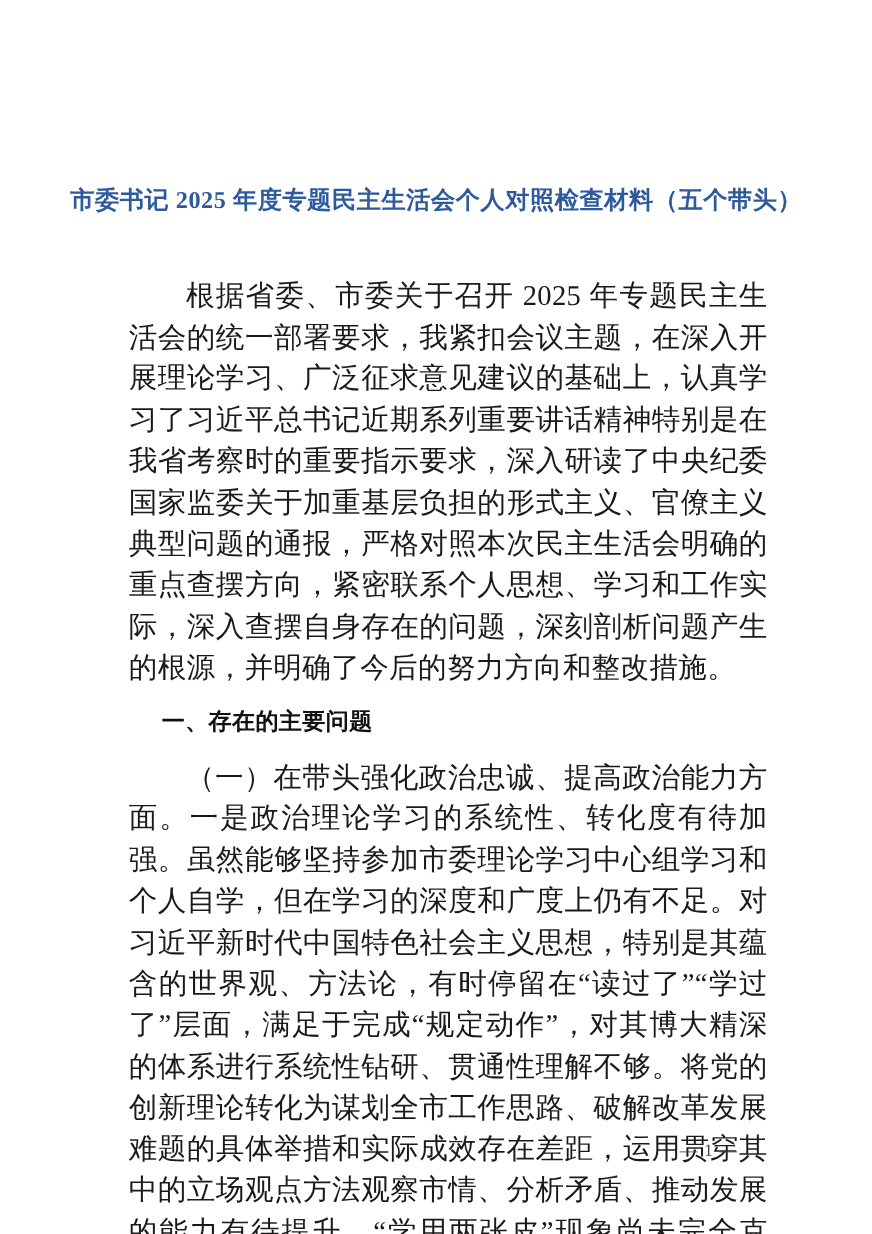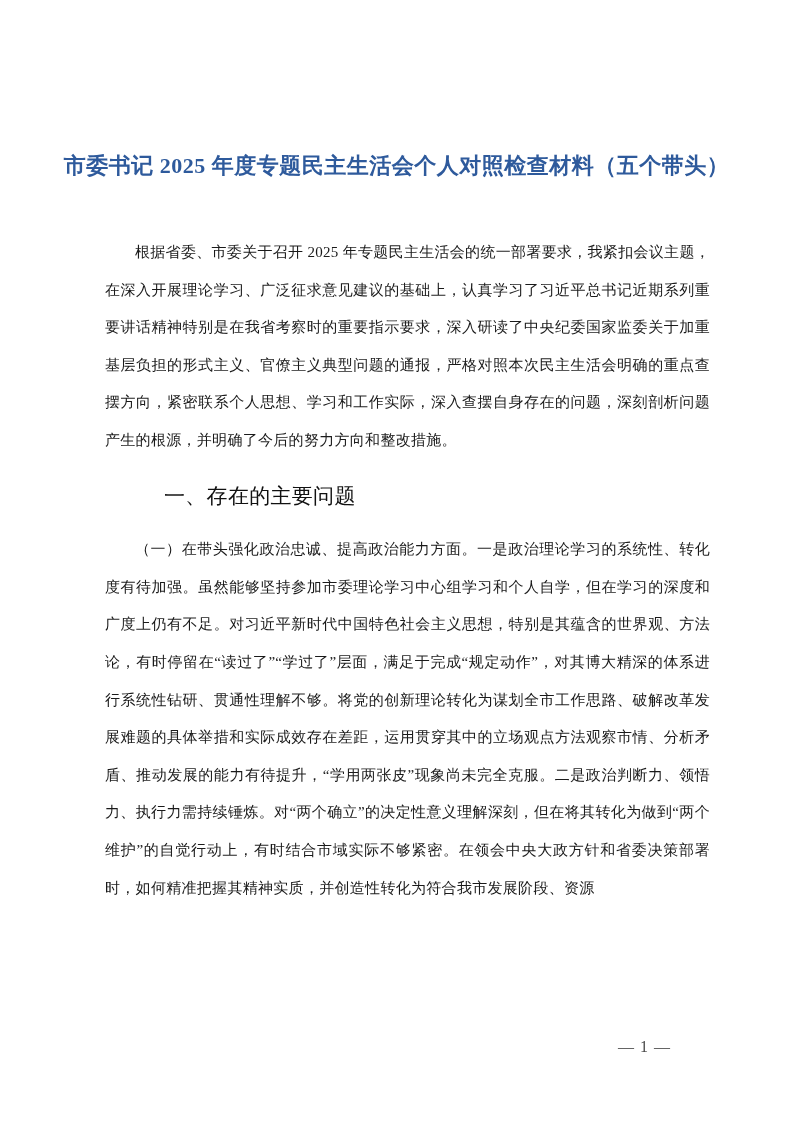--- a/index.html
+++ b/index.html
@@ -11,48 +11,48 @@
     margin: 0 auto;
     background: #ffffff;
     box-sizing: border-box;
     padding: 150px 83px 0 105px;
     overflow: hidden;
     font-family: "Liberation Serif", "DejaVu Serif", serif;
     color: #1a1a1a;
   }
 
   .doc-title {
-    margin: 0 -83px 52px -105px;   
+    margin: 16px -83px 52px -105px;   
     text-align: center;
     font-size: 22px;
     line-height: 32px;
     font-weight: bold;
     color: #2e5a9c;
     letter-spacing: 0.5px;
     font-family: "Liberation Serif", "DejaVu Serif", serif;
   }
 
   .doc-body {
     width: 605px;
   }
 
   .para {
-    margin: 0;
-    font-size: 15px;
+    margin: 12px;
+    font-size: 26px;
     line-height: 37.6px;
     text-align: justify;
     text-indent: 2em;
     letter-spacing: 0.3px;
   }
 
   .sec-heading {
-    margin: 17px;
+    margin: 0;
     font-size: 21px;
     line-height: 37.6px;
-    font-weight: normal;
+    font-weight: bold;
     text-indent: 2em;
     color: #111111;
     font-family: "Liberation Sans", "DejaVu Sans", sans-serif;
     letter-spacing: 0.3px;
   }
 
   .lead {
     font-weight: normal;
   }
 

